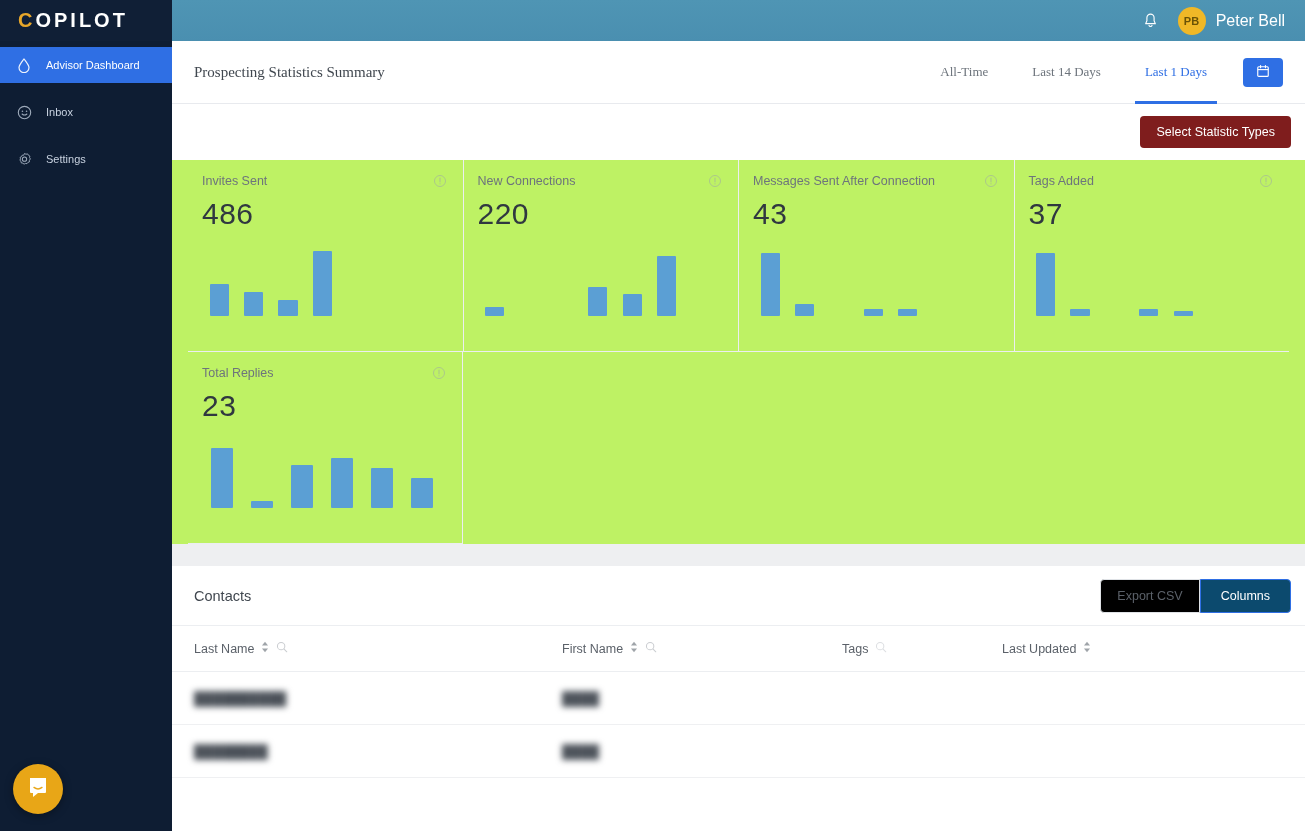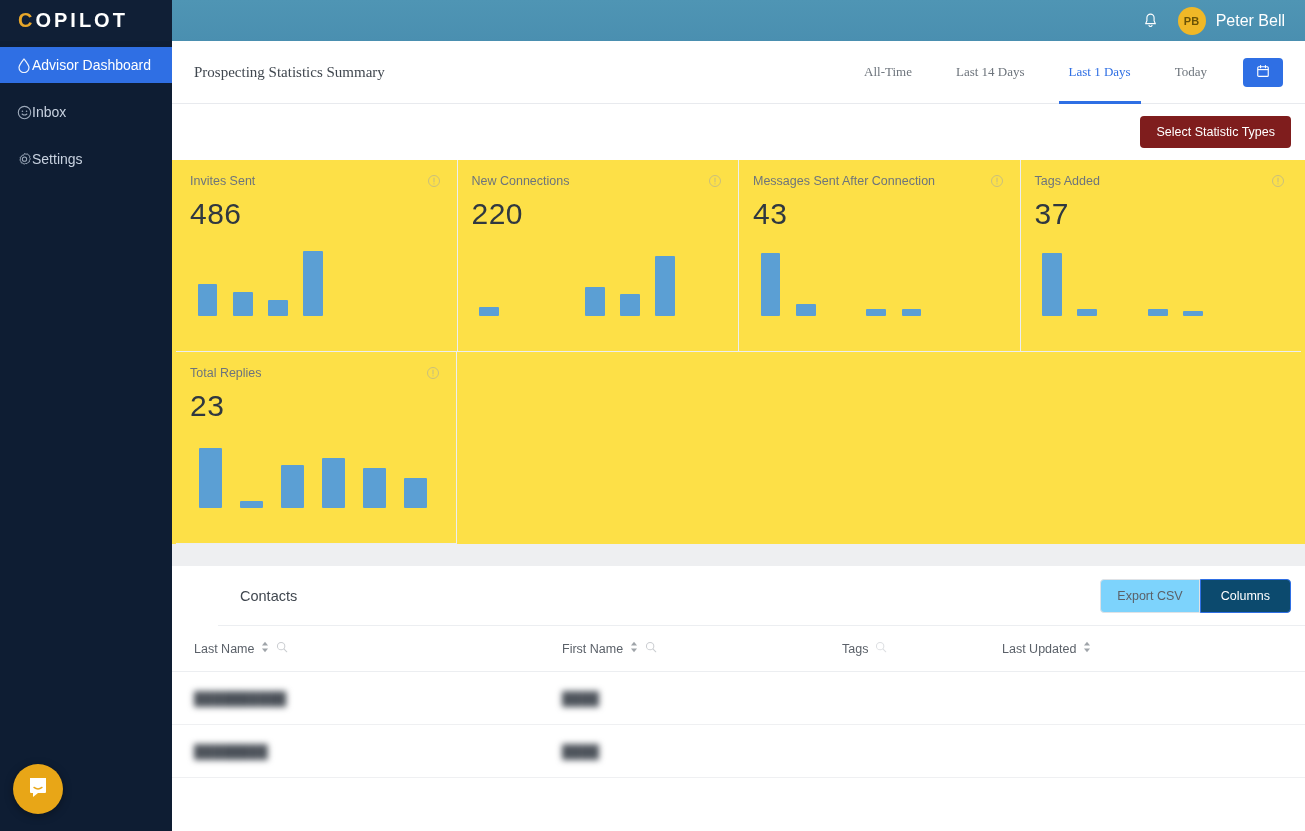--- a/index.html
+++ b/index.html
@@ -16,23 +16,23 @@
     background: #0e1d33; position: relative;
   }
   .brand {
     height: 41px; display: flex; align-items: center; padding-left: 18px;
     letter-spacing: 3px; font-size: 20px; font-weight: 700; color: #ffffff;
     background: #101f36;
   }
   .brand .c-gold { color: #e8a72a; }
   .nav { padding-top: 6px; }
   .nav-item {
-    display: flex; align-items: center; 
+    display: flex; align-items: center; gap: 14px;
     height: 36px; padding-left: 16px;
-    font-size: 14px; color: #c8d2e0; cursor: pointer;
+    font-size: 11px; color: #c8d2e0; cursor: pointer;
   }
   .nav-item.active { background: #2f6fe4; color: #ffffff; }
   .nav-item .ico { width: 16px; height: 16px; display: inline-flex;
     align-items: center; justify-content: center; opacity: .92; }
   .nav-item .ico svg { display: block; }
   .nav-gap { height: 11px; }
 
   .chat-bubble {
     position: absolute; left: 13px; bottom: 17px;
     width: 50px; height: 50px; border-radius: 50%;
@@ -89,21 +89,21 @@
 
   .subbar { height: 56px; flex: 0 0 56px; display: flex; align-items: center;
             justify-content: flex-end; padding-right: 14px; background: #fff; }
   .stat-types-btn {
     background: #7f1d1d; color: #fff; border: none; border-radius: 4px;
     font-size: 12.5px; padding: 9px 16px; cursor: pointer;
     font-family: "Liberation Sans", sans-serif;
   }
 
   
-  .cards-wrap { background: #fde047; padding: 0 4px; }
+  .cards-wrap { background: #bef264; padding: 0 16px; }
   .cards-row { display: flex; }
   .card {
     flex: 1 1 0; min-width: 0; padding: 14px 16px 10px 14px;
     border-right: 1px solid #eceef1; border-bottom: 1px solid #eceef1;
     position: relative; height: 192px;
   }
   .card.last { border-right: none; }
   .card.lonely { flex: 0 0 25%; }
   .card-head { display: flex; align-items: flex-start; justify-content: space-between; }
   .card-label { font-size: 12.5px; color: #6d747c; line-height: 1.2; }
@@ -117,26 +117,25 @@
   .slot { flex: 1 1 0; display: flex; align-items: flex-end; justify-content: center; height: 72px; }
   .bar { width: 56%; background: #5b9fd4; border-radius: 1px; }
 
   .divider-band { height: 22px; background: #eeeff1; }
 
   
   .contacts { background: #ffffff; }
   .contacts-head {
     height: 60px; display: flex; align-items: center; padding: 0 14px 0 22px;
     border-bottom: 1px solid #eceef1;
-    margin-left: 46px;
   }
   .contacts-title { font-size: 14.5px; color: #40474f; }
   .contacts-actions { margin-left: auto; display: flex; align-items: center; gap: 0; }
   .btn-outline {
-    background: #7dd3fc; border: 1px solid #dfe2e6; color: #5b6169;
+    background: #000000; border: 1px solid #dfe2e6; color: #5b6169;
     font-size: 12.5px; padding: 9px 16px; border-radius: 4px 0 0 4px;
     cursor: pointer; font-family: "Liberation Sans", sans-serif;
   }
   .btn-primary {
     background: #0c4a6e; border: 1px solid #2f6fe4; color: #fff;
     font-size: 12.5px; padding: 9px 20px; border-radius: 0 4px 4px 0;
     cursor: pointer; font-family: "Liberation Sans", sans-serif;
   }
   .table { width: 100%; }
   .thead { display: flex; height: 46px; align-items: center;
@@ -220,21 +219,20 @@
         <div class="user-name">Peter Bell</div>
       </div>
     </header>
 
     <div class="page-head">
       <div class="page-title">Prospecting Statistics Summary</div>
       <div class="tabs">
         <div class="tab">All-Time</div>
         <div class="tab">Last 14 Days</div>
         <div class="tab active">Last 1 Days</div>
-        <div class="tab">Today</div>
         <button class="cal-btn">
           <span>
             <svg width="14" height="14" viewBox="0 0 16 16">
                 <rect x="2" y="3.2" width="12" height="11" rx="1.2" fill="none" stroke="#ffffff" stroke-width="1.3"></rect>
                 <path d="M2 6.4h12" stroke="#ffffff" stroke-width="1.3"></path>
                 <path d="M5.2 1.8v2.4M10.8 1.8v2.4" stroke="#ffffff" stroke-width="1.3" stroke-linecap="round"></path>
               </svg>
           </span>
         </button>
       </div>

